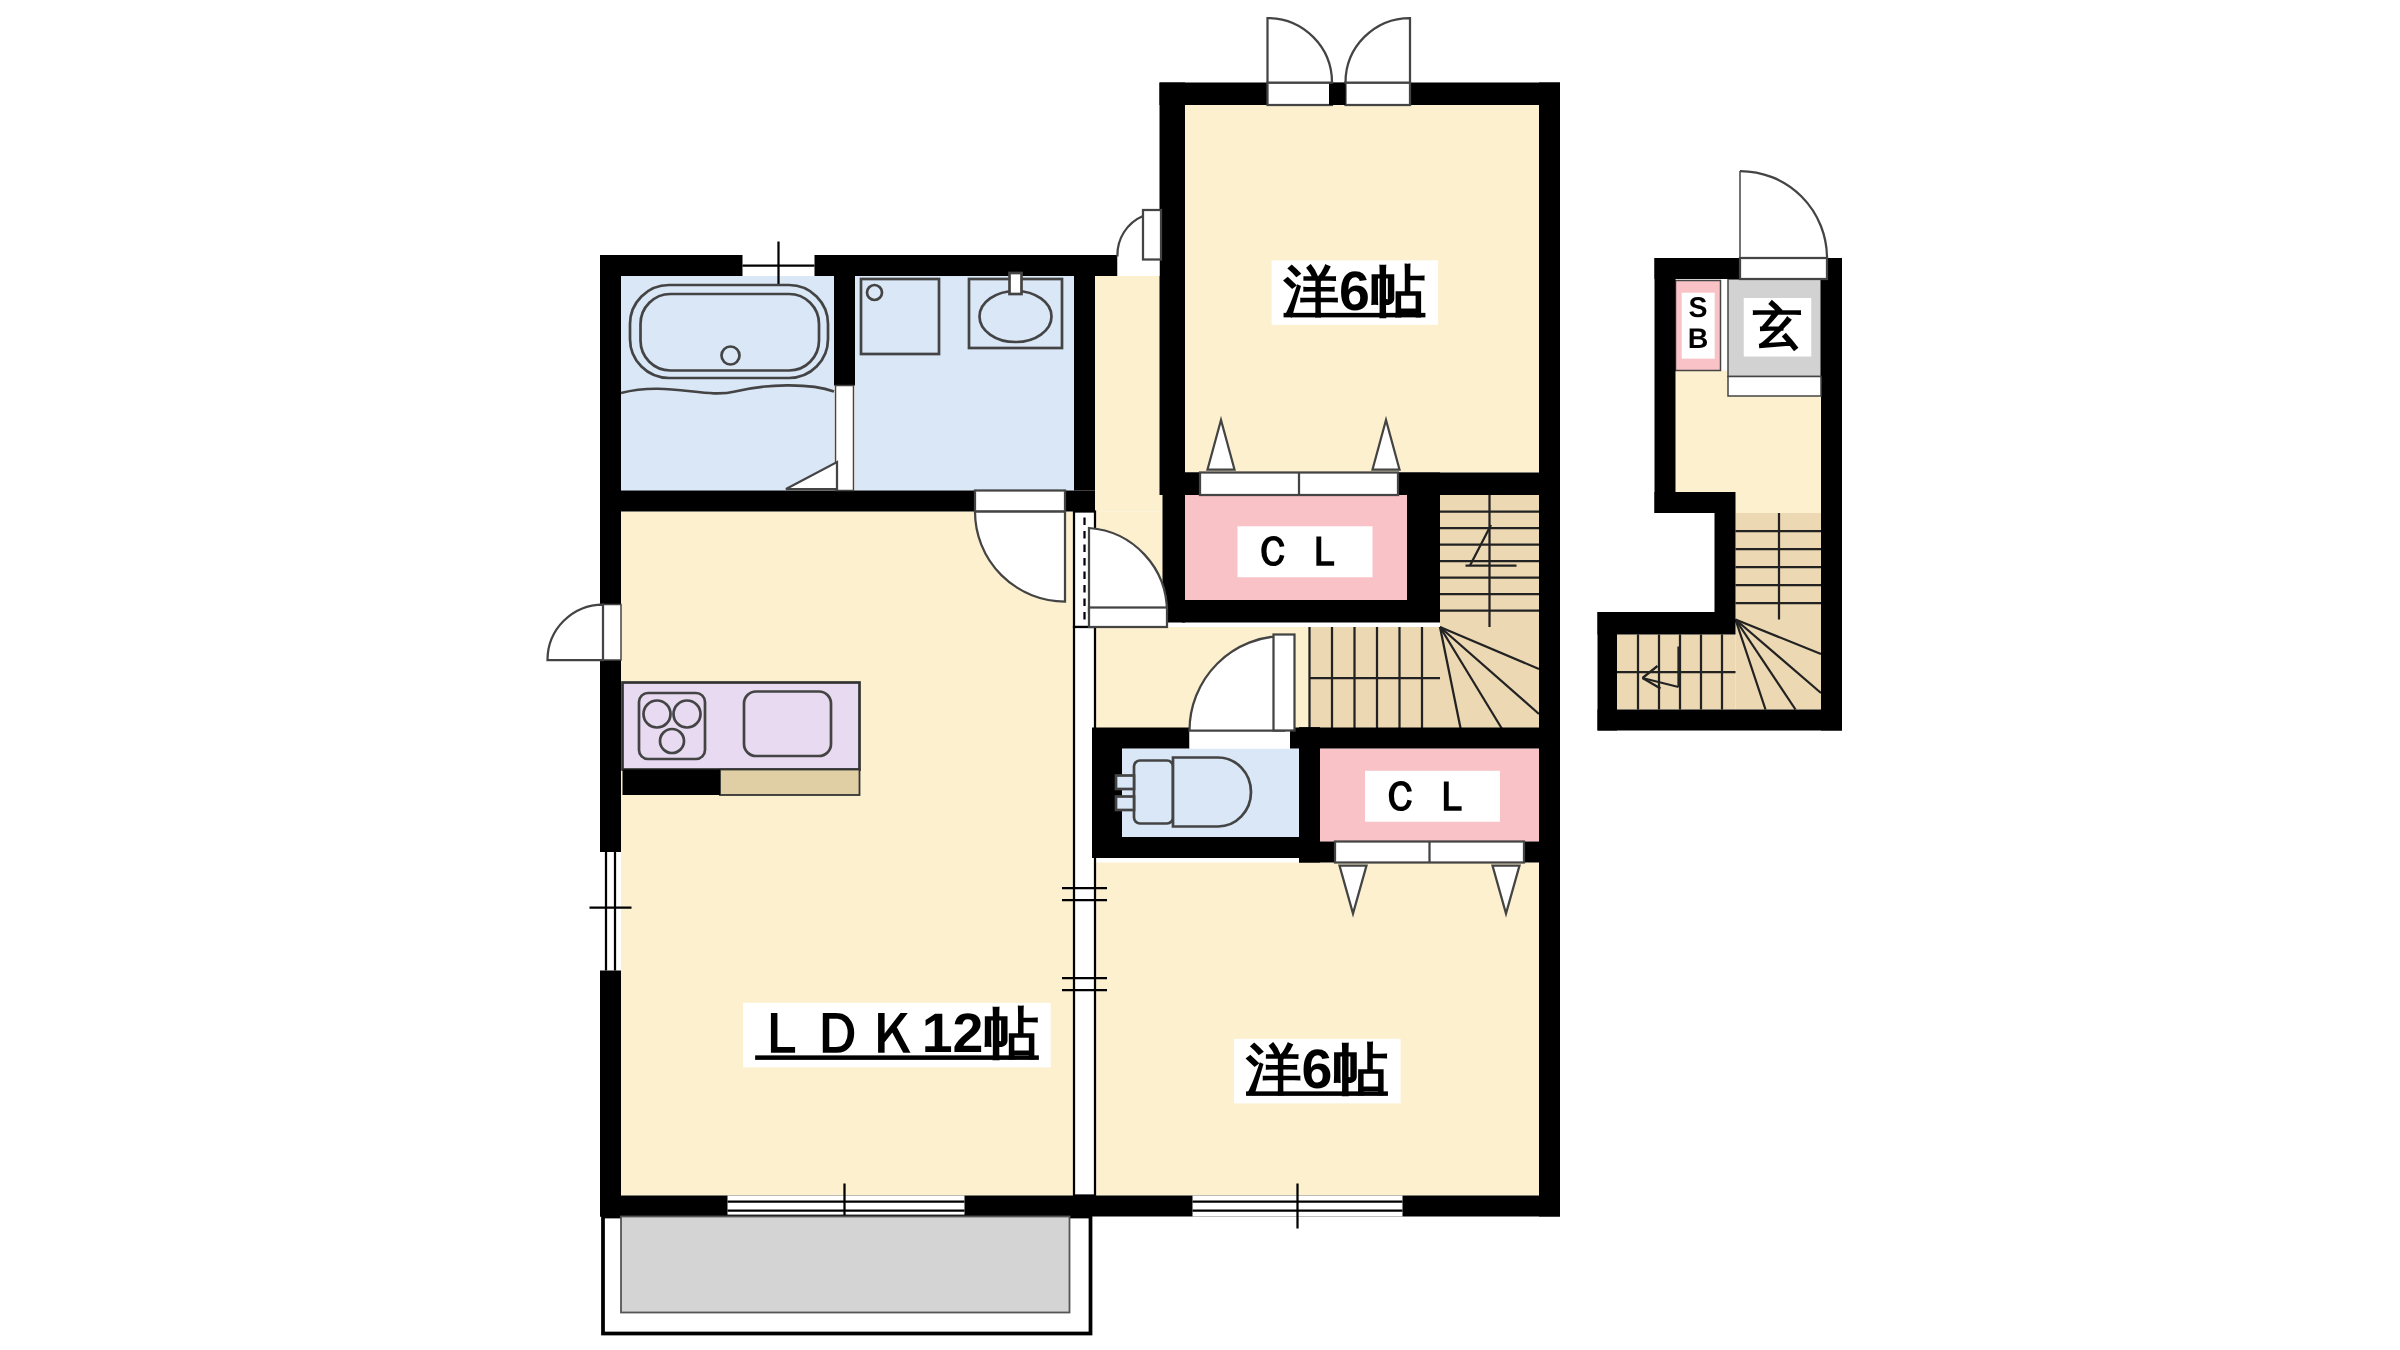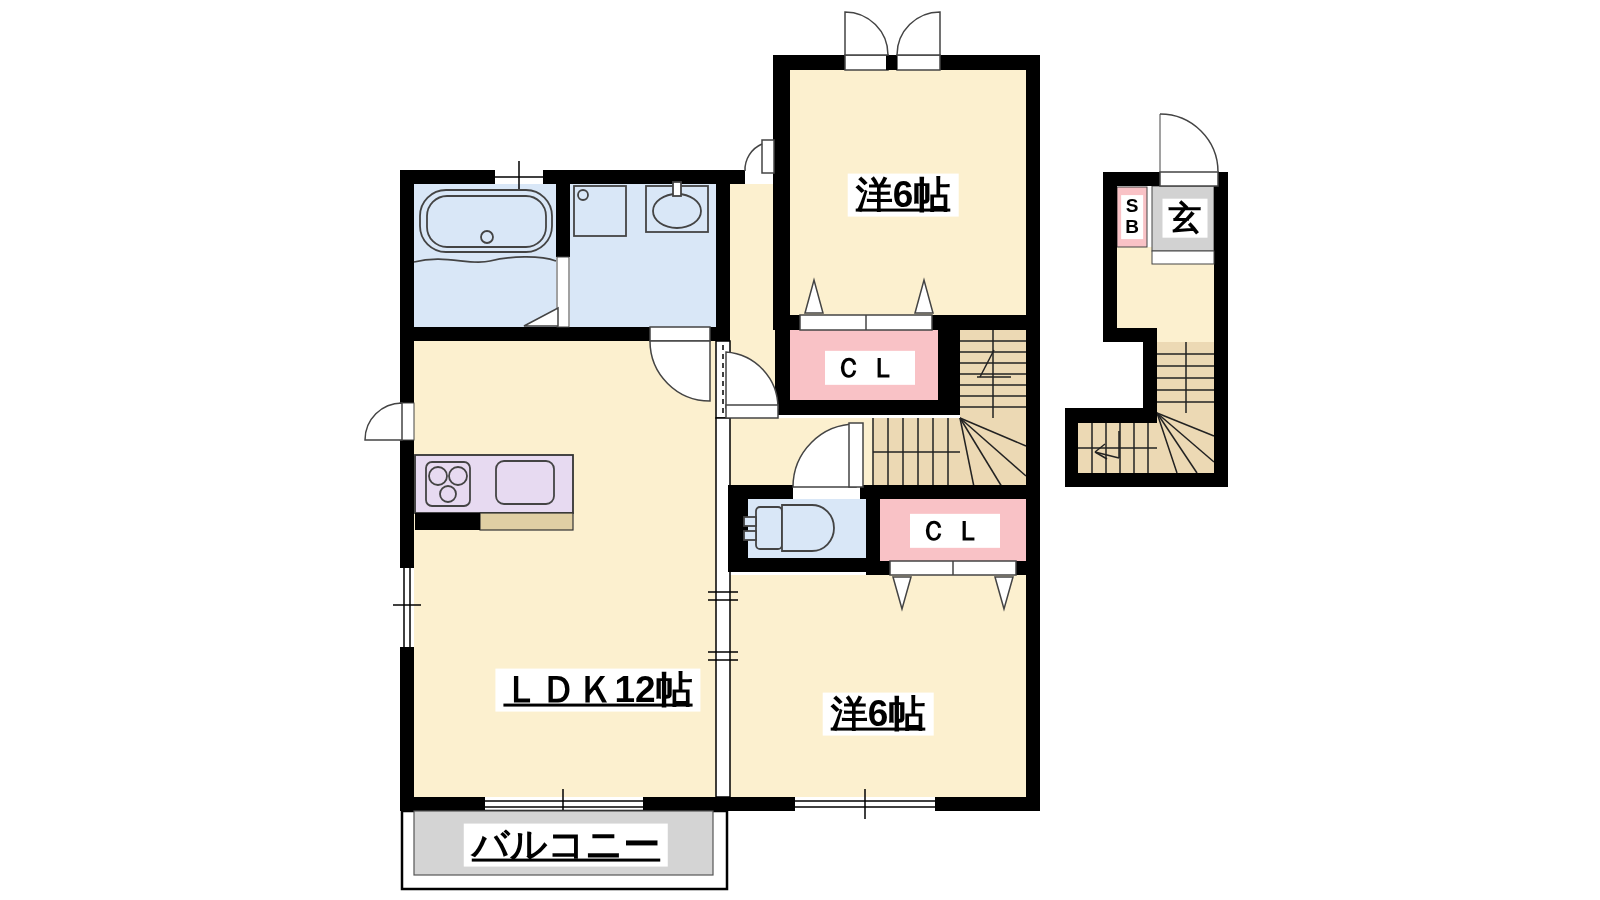--- a/index.html
+++ b/index.html
@@ -272,20 +272,19 @@
 <div class="room-label lbl-big" style="left:903px;top:195px;">洋6帖</div>
 
 <div class="room-label lbl-cl" style="left:870px;top:368px;">ＣＬ</div>
 
 <div class="room-label lbl-cl" style="left:955px;top:531px;">ＣＬ</div>
 
 <div class="room-label lbl-big" style="left:566px;top:690px;margin-left:32px;">ＬＤＫ12帖</div>
 
 <div class="room-label lbl-big" style="left:878px;top:714px;">洋6帖</div>
 
-<div class="room-label lbl-big" style="left:566px;top:845px;">バルコニー</div>
 
 <div class="room-label lbl-gen" style="left:1185px;top:218px;">玄</div>
 
 <div class="room-label lbl-sb" style="left:1132px;top:217px;">S
 B</div>
 
 </div>
 
 </body></html>

